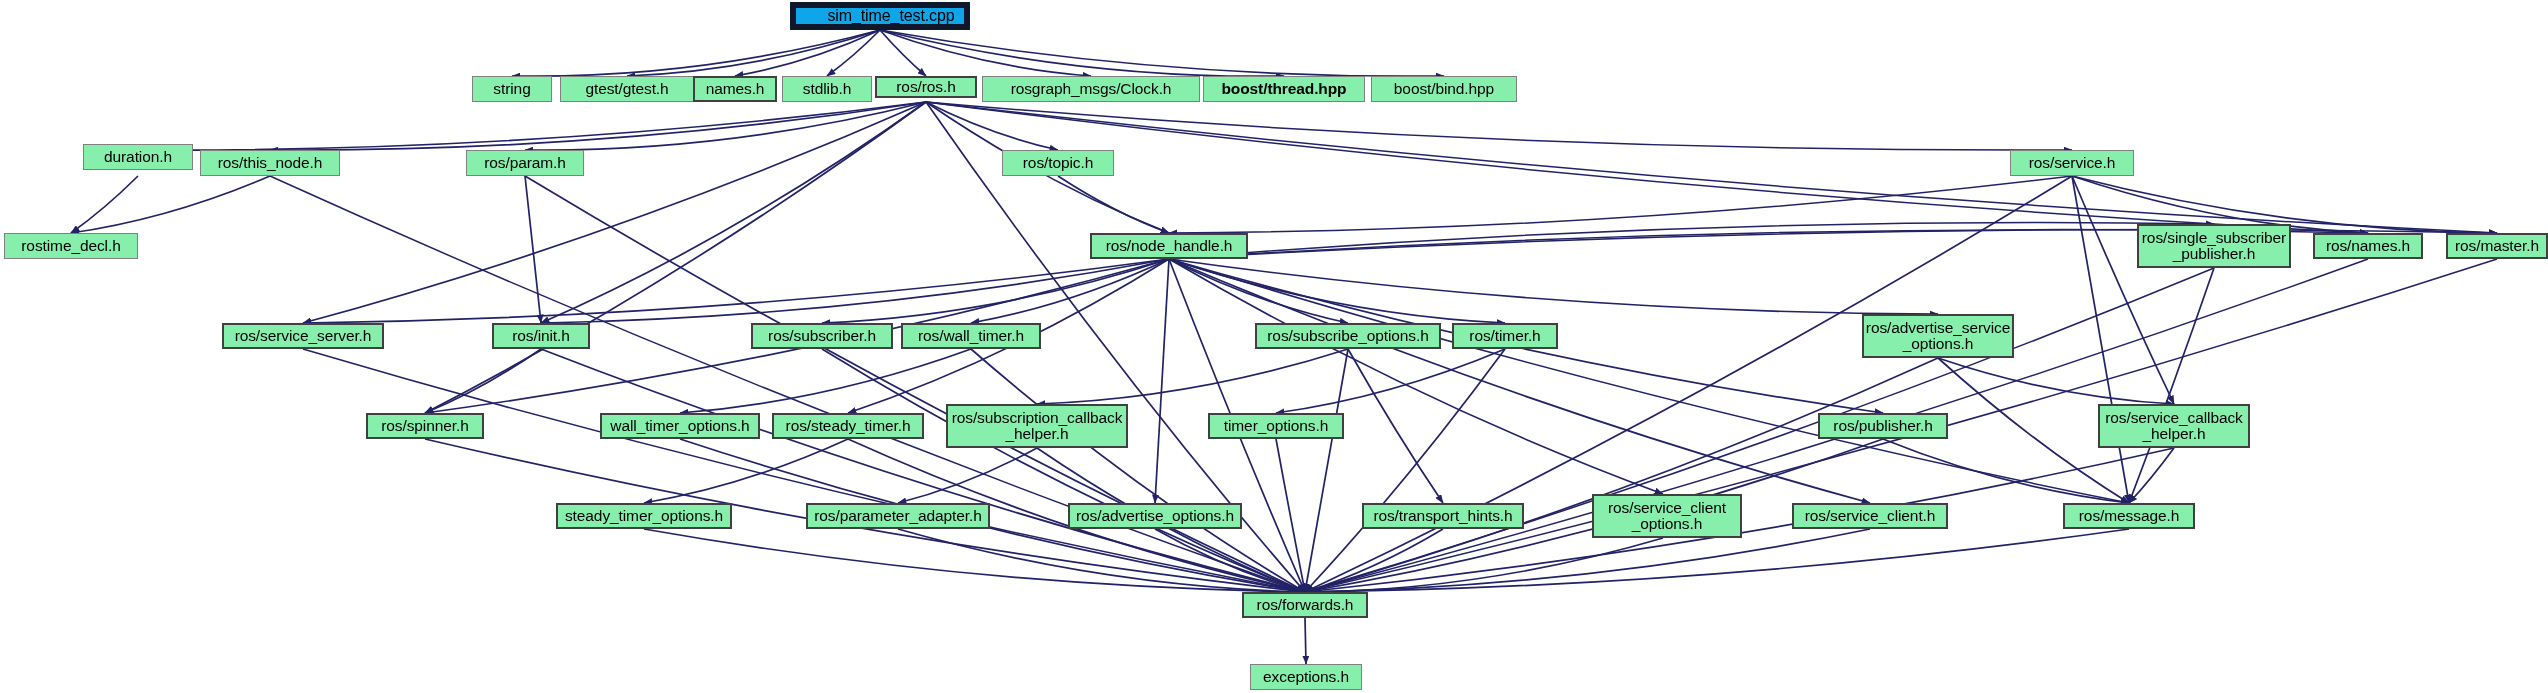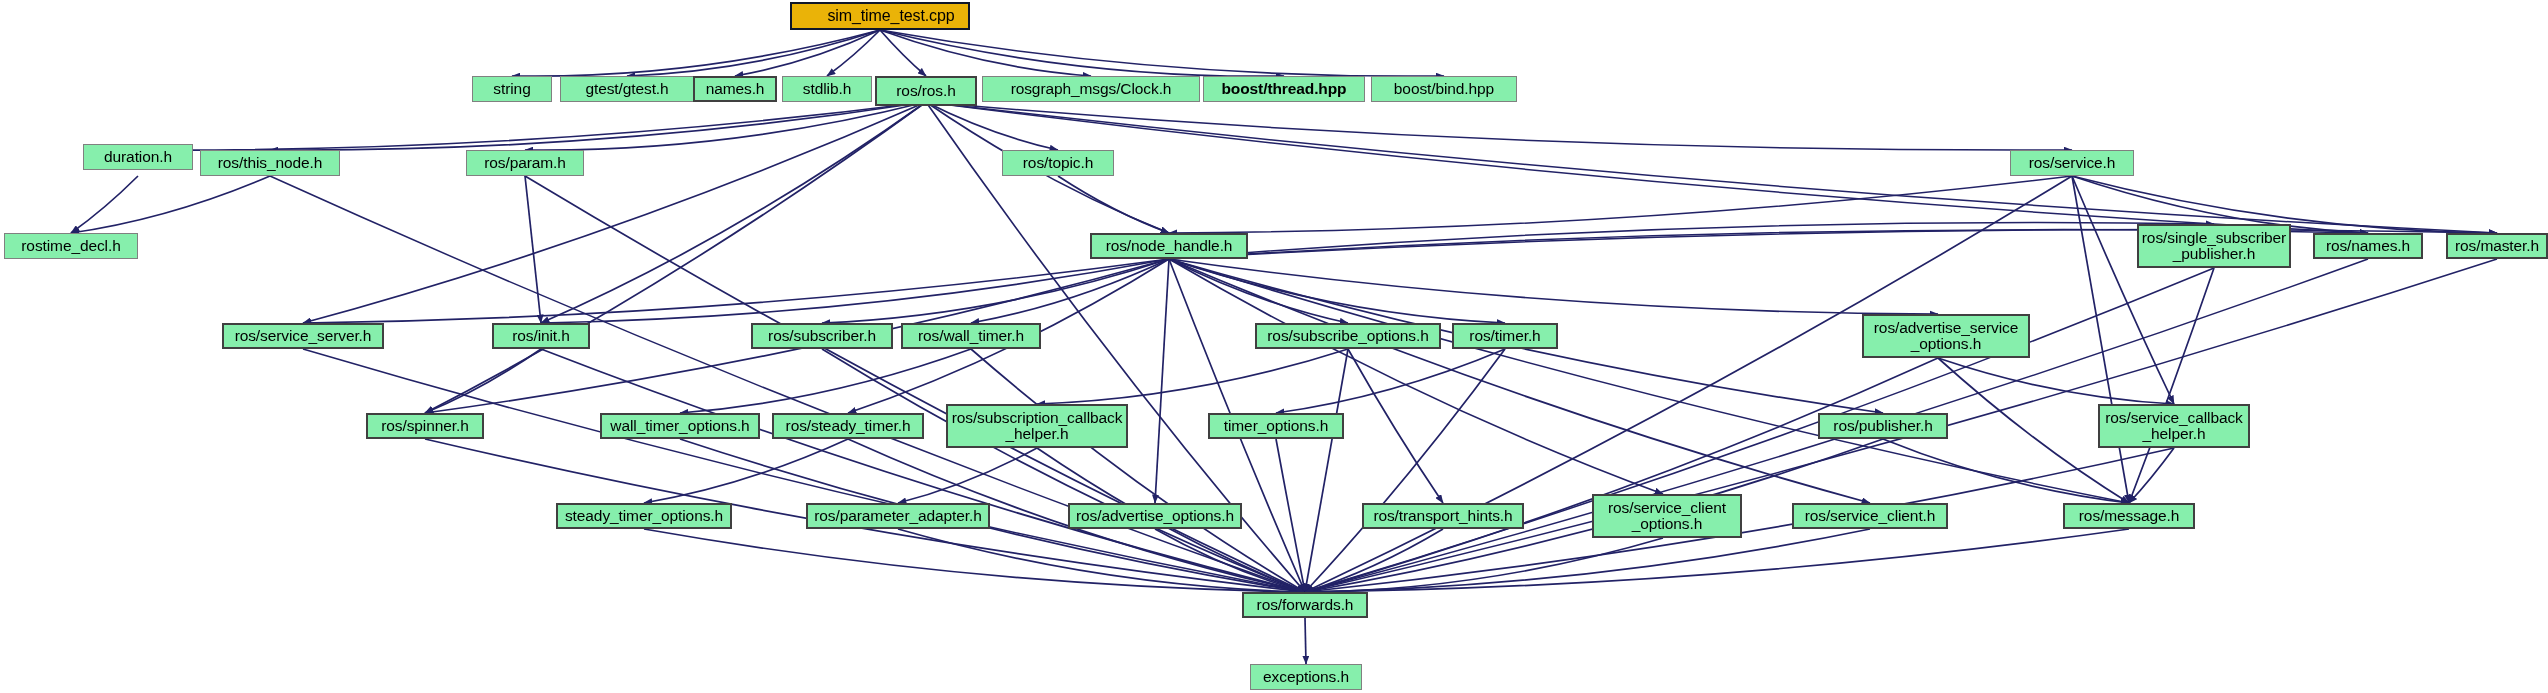--- a/index.html
+++ b/index.html
@@ -35,22 +35,22 @@
     border: 1px solid #808080;
     color: #000000;
     font-size: 15.5px;
     line-height: 1.04;
     letter-spacing: -0.1px;
     white-space: pre-line;
     padding: 0 2px;
     cursor: pointer;
   }
   .node.root {
-    background: #eab308;
-    border: 2px solid #0f172a;
+    background: #0ea5e9;
+    border: 6px solid #0f172a;
     font-size: 16px;
     padding-left: 24px;
   }
   .node.strong {
     border: 2px solid #404040;
   }
 </style>
 </head>
 <body>
 
@@ -150,42 +150,42 @@
         <path d="M 2214 268 Q 2171.5 391.5775 2129 503" fill="none" stroke="#222266" stroke-width="1.7" marker-end="url(#arrowhead)"></path>
         <path d="M 1305 618 Q 1305.5 641.0715 1306 664" fill="none" stroke="#222266" stroke-width="1.7" marker-end="url(#arrowhead)"></path>
       </g>
   </svg>
   <div id="node-layer">
       <div class="node root" style="left: 790px; top: 2px; width: 180px; height: 28px;">sim_time_test.cpp</div>
       <div class="node" style="left: 472px; top: 76px; width: 80px; height: 26px;">string</div>
       <div class="node" style="left: 560px; top: 76px; width: 134px; height: 26px;">gtest/gtest.h</div>
       <div class="node strong" style="left: 693px; top: 76px; width: 84px; height: 26px;">names.h</div>
       <div class="node" style="left: 782px; top: 76px; width: 90px; height: 26px;">stdlib.h</div>
-      <div class="node strong" style="left: 875px; top: 76px; width: 102px; height: 30px;">ros/ros.h</div>
+      <div class="node strong" style="left: 875px; top: 76px; width: 102px; height: 22px;">ros/ros.h</div>
       <div class="node" style="left: 982px; top: 76px; width: 218px; height: 26px;">rosgraph_msgs/Clock.h</div>
       <div class="node" style="left: 1203px; top: 76px; width: 162px; height: 26px; font-weight: bold;">boost/thread.hpp</div>
       <div class="node" style="left: 1371px; top: 76px; width: 146px; height: 26px;">boost/bind.hpp</div>
       <div class="node" style="left: 83px; top: 144px; width: 110px; height: 26px;">duration.h</div>
       <div class="node" style="left: 200px; top: 150px; width: 140px; height: 26px;">ros/this_node.h</div>
       <div class="node" style="left: 466px; top: 150px; width: 118px; height: 26px;">ros/param.h</div>
       <div class="node" style="left: 1002px; top: 150px; width: 112px; height: 26px;">ros/topic.h</div>
       <div class="node" style="left: 2010px; top: 150px; width: 124px; height: 26px;">ros/service.h</div>
       <div class="node" style="left: 4px; top: 233px; width: 134px; height: 26px;">rostime_decl.h</div>
       <div class="node strong" style="left: 1090px; top: 233px; width: 158px; height: 26px;">ros/node_handle.h</div>
       <div class="node strong" style="left: 2137px; top: 224px; width: 154px; height: 44px;">ros/single_subscriber
 _publisher.h</div>
       <div class="node strong" style="left: 2313px; top: 233px; width: 110px; height: 26px;">ros/names.h</div>
       <div class="node strong" style="left: 2446px; top: 233px; width: 102px; height: 26px;">ros/master.h</div>
       <div class="node strong" style="left: 222px; top: 323px; width: 162px; height: 26px;">ros/service_server.h</div>
       <div class="node strong" style="left: 492px; top: 323px; width: 98px; height: 26px;">ros/init.h</div>
       <div class="node strong" style="left: 751px; top: 323px; width: 142px; height: 26px;">ros/subscriber.h</div>
       <div class="node strong" style="left: 901px; top: 323px; width: 140px; height: 26px;">ros/wall_timer.h</div>
       <div class="node strong" style="left: 1255px; top: 323px; width: 186px; height: 26px;">ros/subscribe_options.h</div>
       <div class="node strong" style="left: 1452px; top: 323px; width: 106px; height: 26px;">ros/timer.h</div>
-      <div class="node strong" style="left: 1862px; top: 314px; width: 168px; height: 44px;">ros/advertise_service
+      <div class="node strong" style="left: 1862px; top: 314px; width: 152px; height: 44px;">ros/advertise_service
 _options.h</div>
       <div class="node strong" style="left: 366px; top: 413px; width: 118px; height: 26px;">ros/spinner.h</div>
       <div class="node strong" style="left: 600px; top: 413px; width: 160px; height: 26px;">wall_timer_options.h</div>
       <div class="node strong" style="left: 772px; top: 413px; width: 152px; height: 26px;">ros/steady_timer.h</div>
       <div class="node strong" style="left: 946px; top: 404px; width: 182px; height: 44px;">ros/subscription_callback
 _helper.h</div>
       <div class="node strong" style="left: 1208px; top: 413px; width: 136px; height: 26px;">timer_options.h</div>
       <div class="node strong" style="left: 1818px; top: 413px; width: 130px; height: 26px;">ros/publisher.h</div>
       <div class="node strong" style="left: 2098px; top: 404px; width: 152px; height: 44px;">ros/service_callback
 _helper.h</div>

